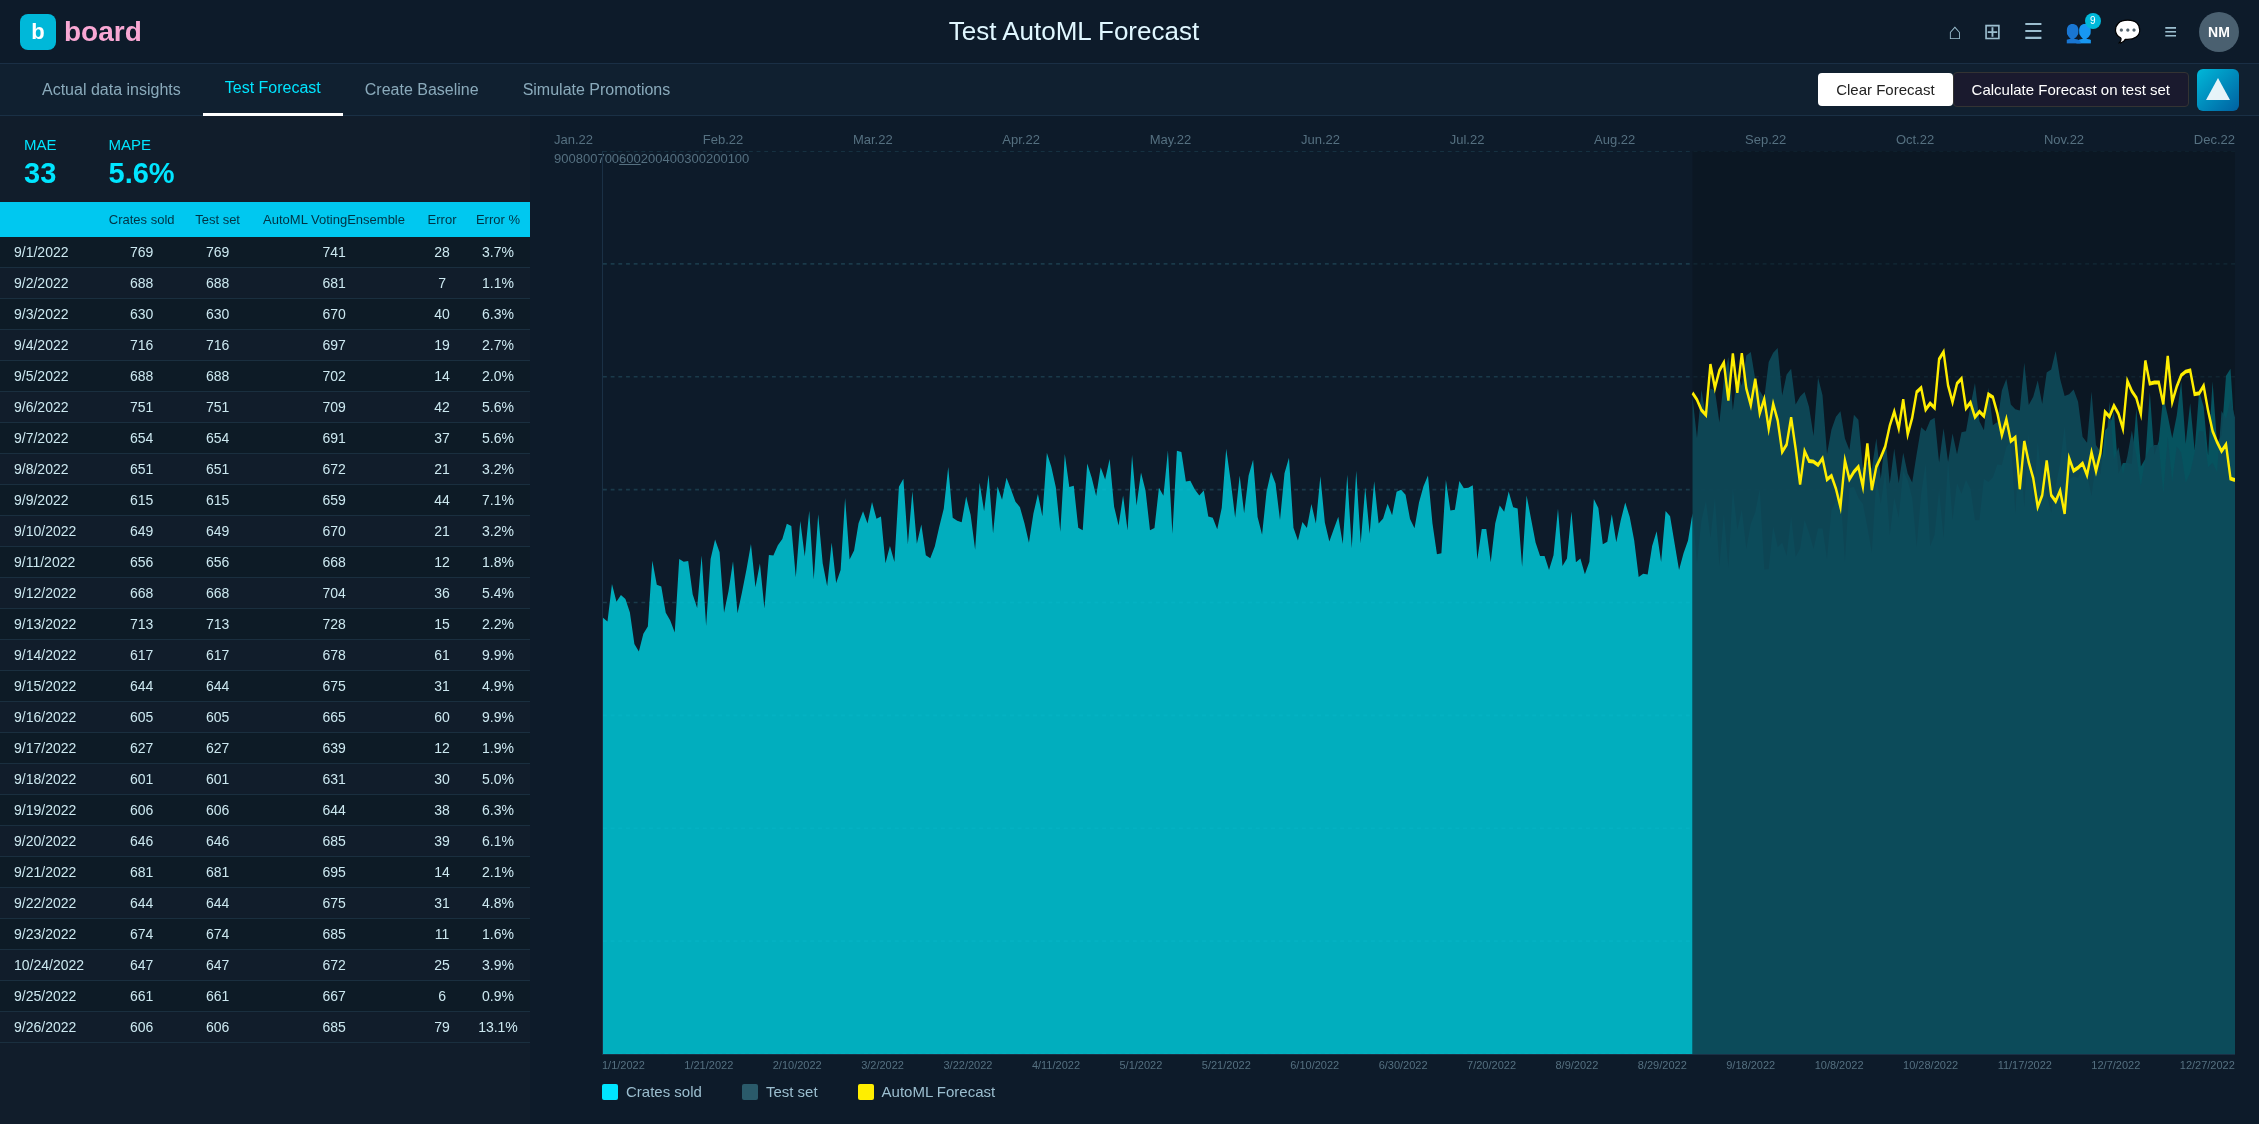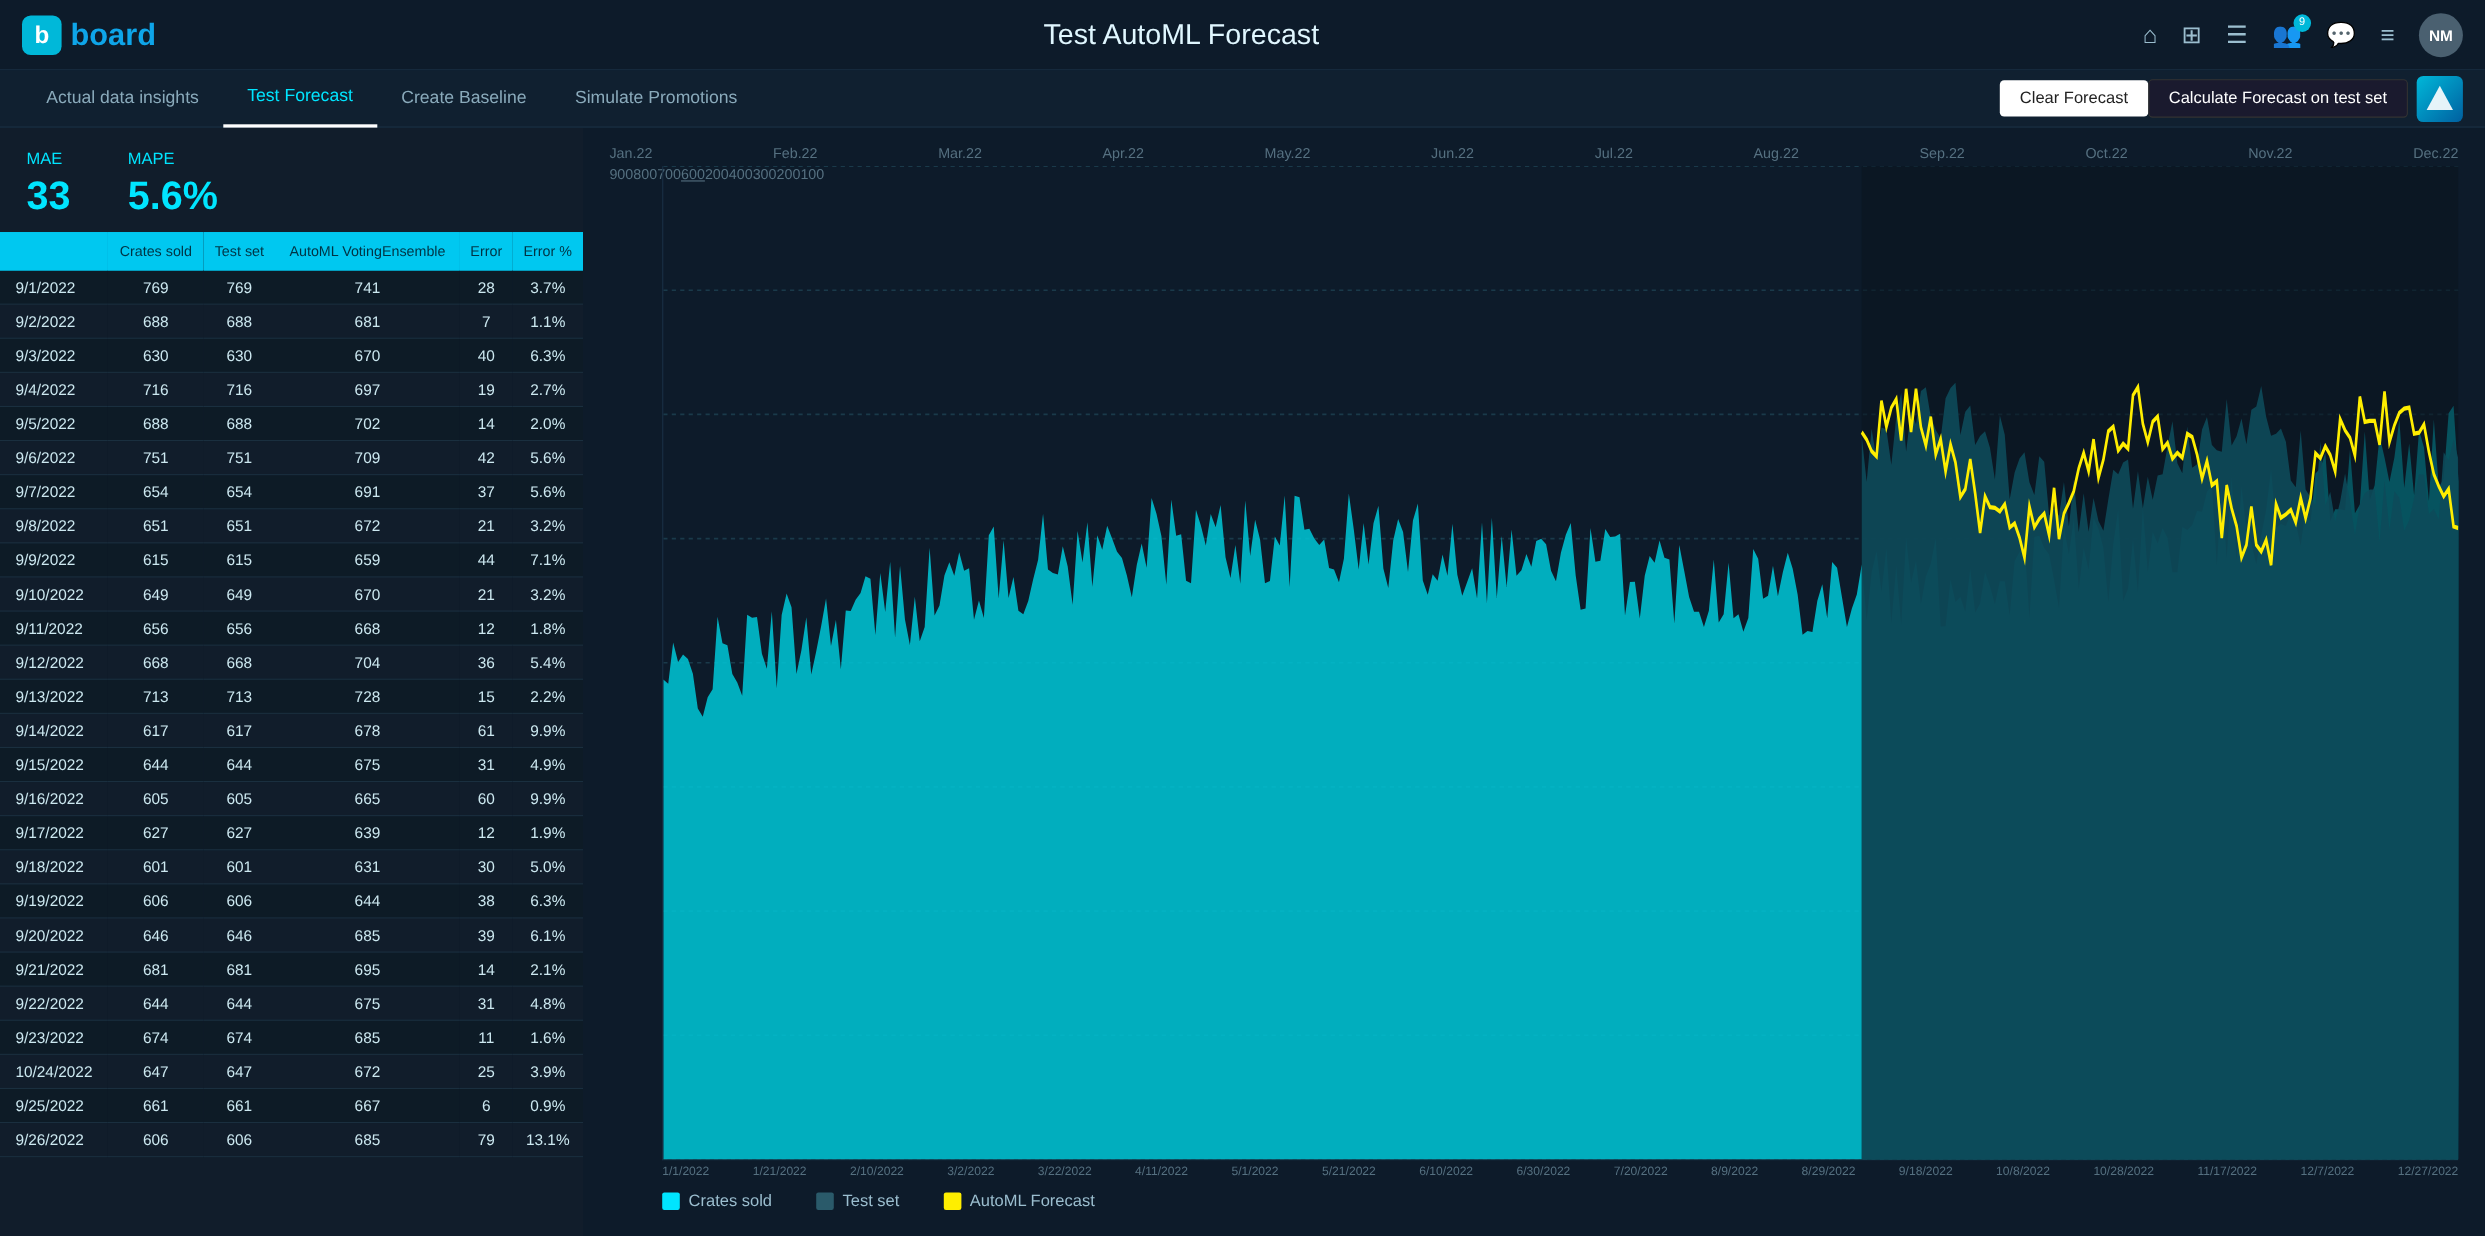--- a/index.html
+++ b/index.html
@@ -17,21 +17,21 @@
       display: flex; align-items: center; gap: 8px;
       width: 180px;
     }
     .logo-b {
       background: #00b8d9; color: #fff;
       width: 36px; height: 36px;
       border-radius: 8px;
       display: flex; align-items: center; justify-content: center;
       font-size: 22px; font-weight: bold;
     }
-    .logo-text { color: #0ea5e9; font-size: 28px; font-weight: bold; }
+    .logo-text { color: #f9a8d4; font-size: 28px; font-weight: bold; }
     .topbar-title {
       flex: 1; text-align: center; font-size: 26px; color: #e0f7ff;
     }
     .topbar-icons {
       display: flex; align-items: center; gap: 22px;
     }
     .topbar-icon { color: #9bbecf; font-size: 22px; cursor: pointer; position: relative; }
     .badge {
       position: absolute; top: -6px; right: -8px;
       background: #00b8d9; color: #fff;
@@ -91,21 +91,21 @@
       width: 530px;
       background: #111d2b;
       display: flex; flex-direction: column;
       overflow: hidden;
     }
     .metrics-row {
       display: flex; gap: 52px;
       padding: 20px 24px 12px 24px;
     }
     .metric-label { font-size: 15px; color: #00e5ff; margin-bottom: 4px; }
-    .metric-value { font-size: 36px; font-weight: bold; color: #00e5ff; }
+    .metric-value { font-size: 29px; font-weight: bold; color: #00e5ff; }
 
     
     .data-table-wrapper {
       flex: 1; overflow-y: auto;
       padding: 0 0 0 0;
     }
     .data-table-wrapper::-webkit-scrollbar { width: 6px; }
     .data-table-wrapper::-webkit-scrollbar-thumb { background: #2a4a5a; border-radius: 3px; }
 
     .data-table {

